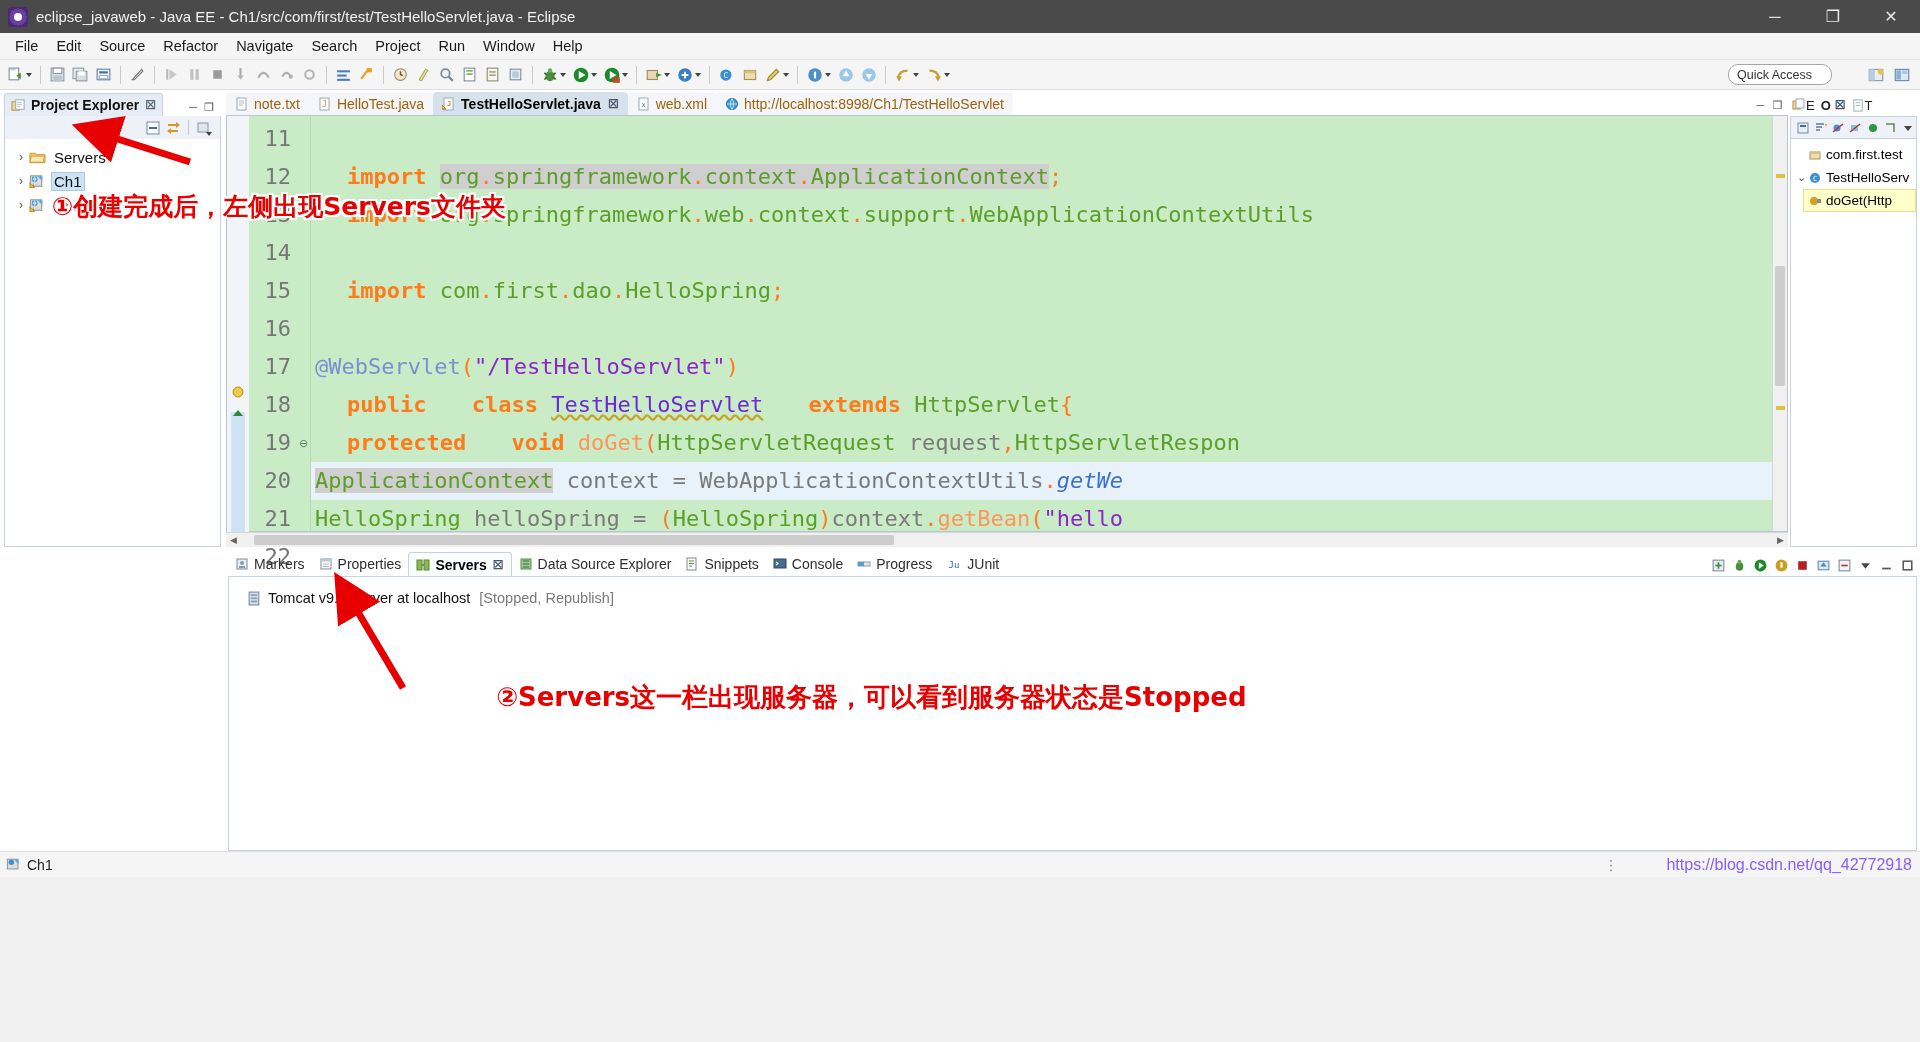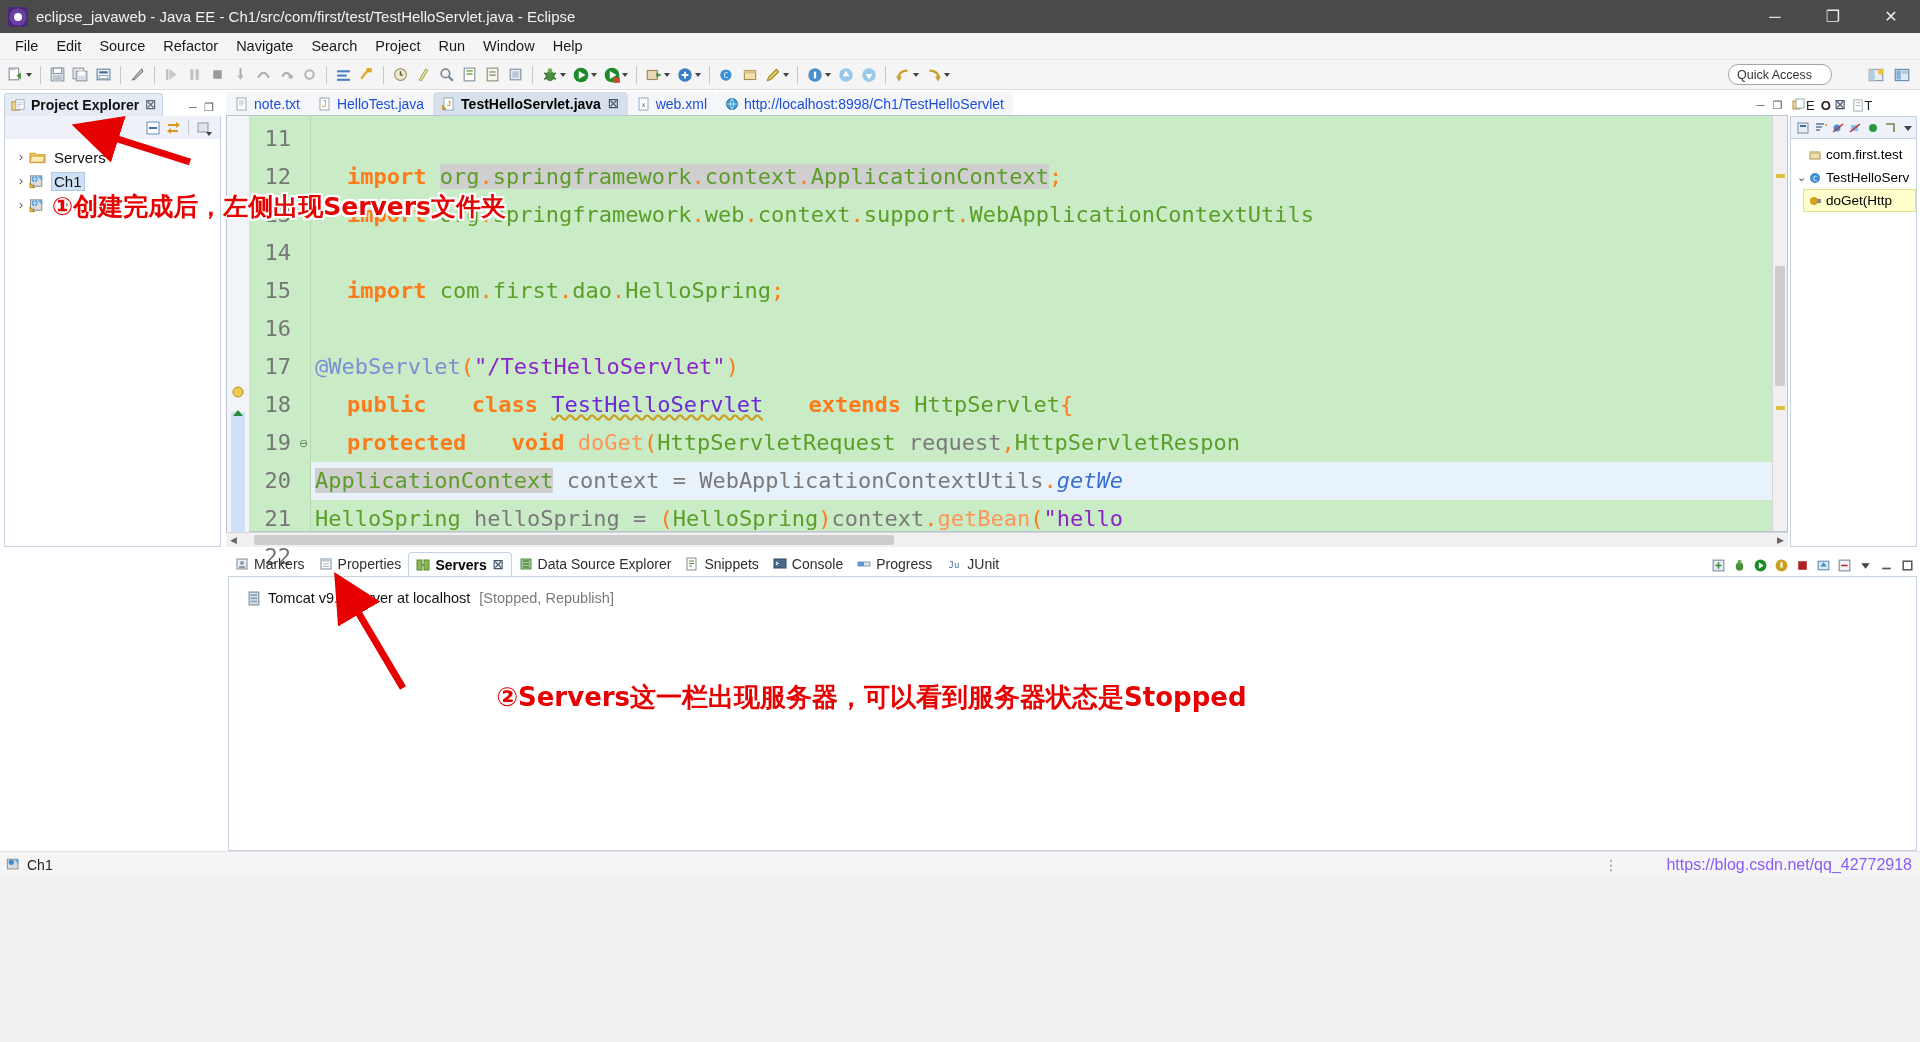--- a/index.html
+++ b/index.html
@@ -228,21 +228,21 @@
     display: flex;
     align-items: flex-end;
     background: transparent;
     position: relative;
   }
   .ed-tab {
     height: 23px;
     display: flex; align-items: center;
     padding: 0 9px;
     font-size: 14px;
-    color: #1d4ed8;
+    color: #a16207;
     border-radius: 4px 4px 0 0;
     background: #f4f6fa;
     white-space: nowrap;
   }
   .ed-tab.active {
     background: #d6e1ec;
     font-weight: bold;
     color: #000;
   }
   .ed-tab .tabicon { margin-right: 5px; display: flex; }

